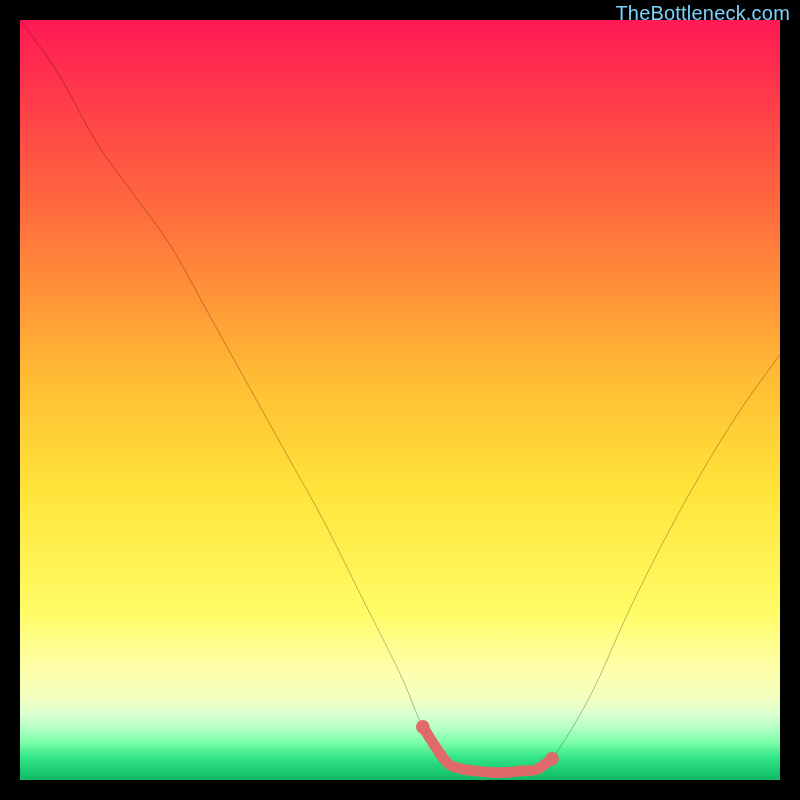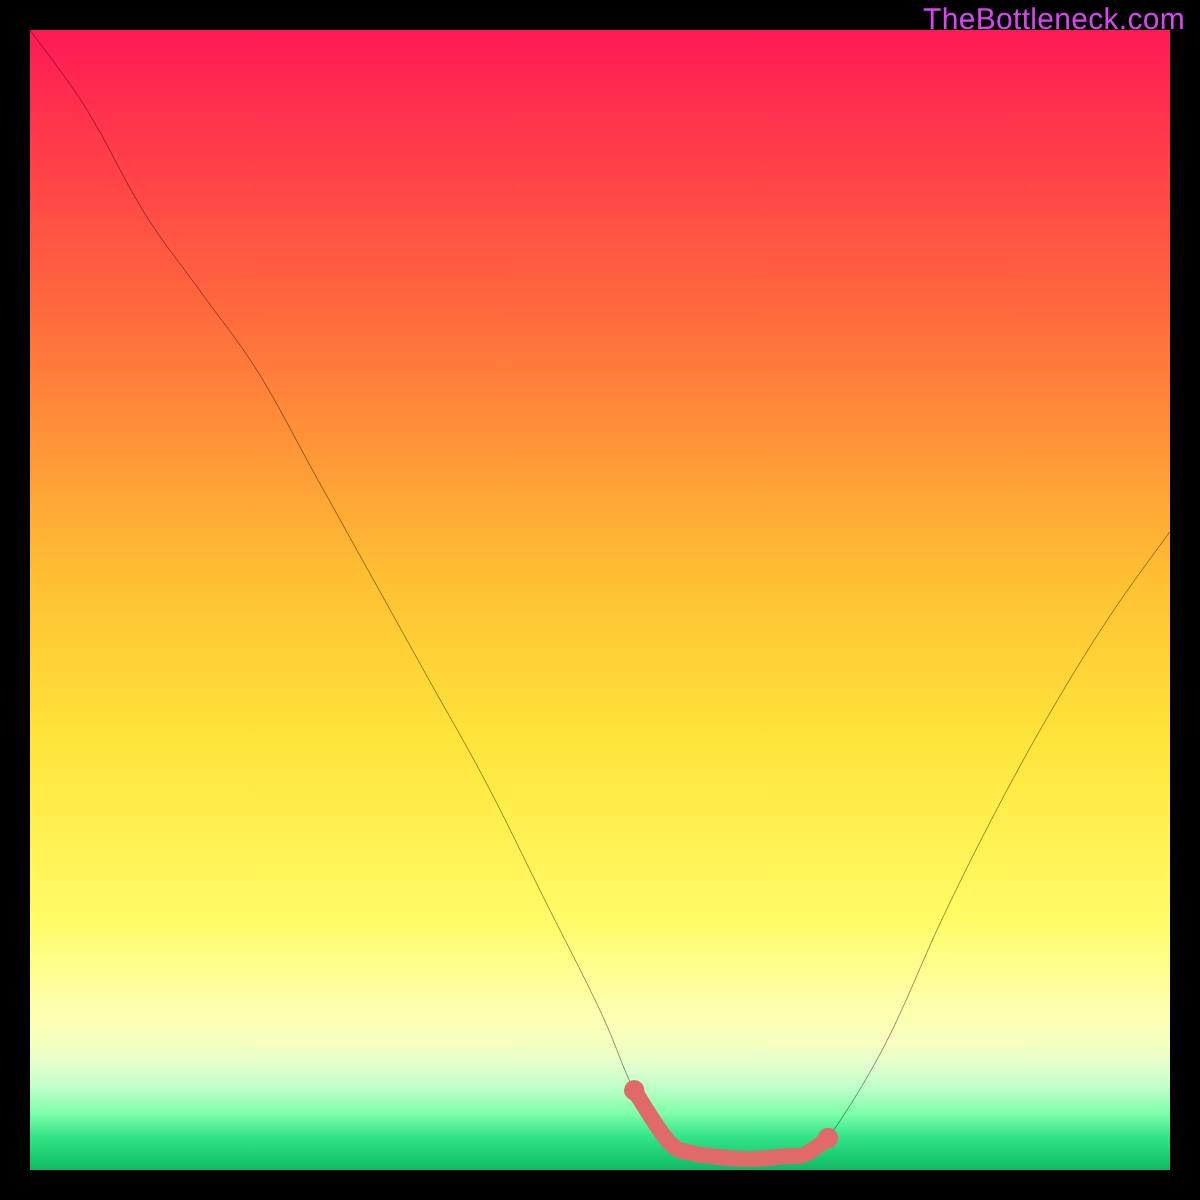--- a/index.html
+++ b/index.html
@@ -47,21 +47,21 @@
     );
   }
   .curve-layer {
     position: absolute;
     inset: 0;
   }
   .watermark {
     position: absolute;
     top: 2px;
     right: 10px;
-    color: #d946ef;
+    color: #7dd3fc;
     font-size: 20px;
     font-weight: 500;
     letter-spacing: 0.2px;
     user-select: none;
   }
 </style>
 </head>
 <body>
 
 <div class="stage">

